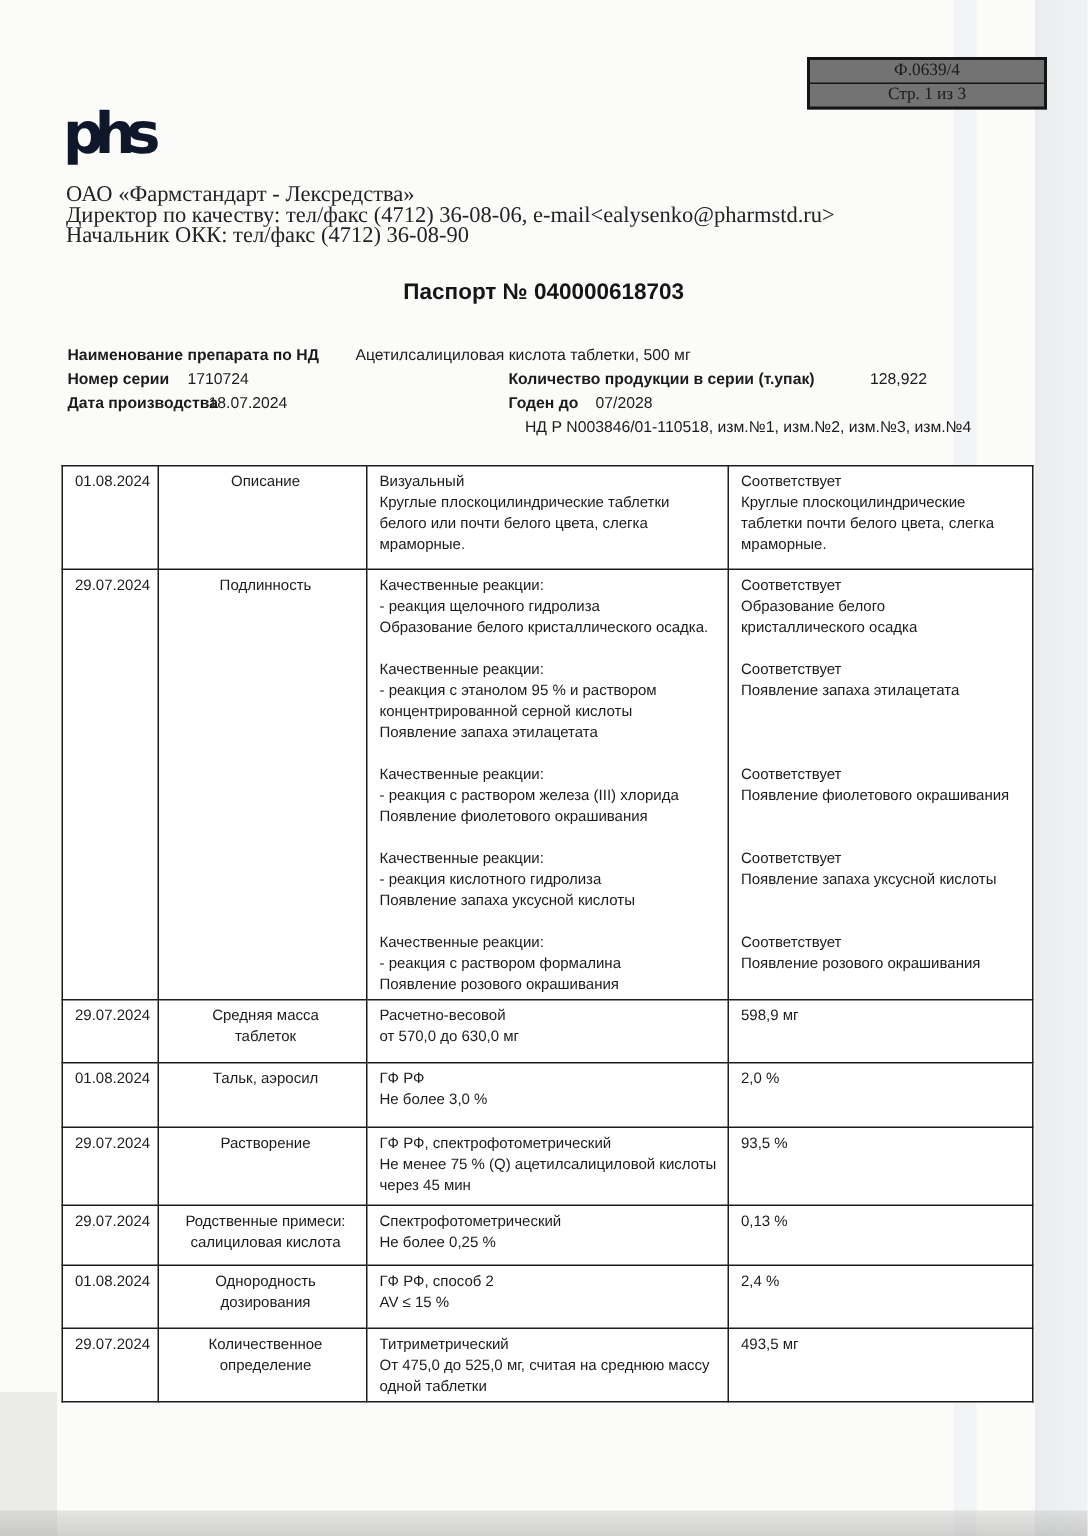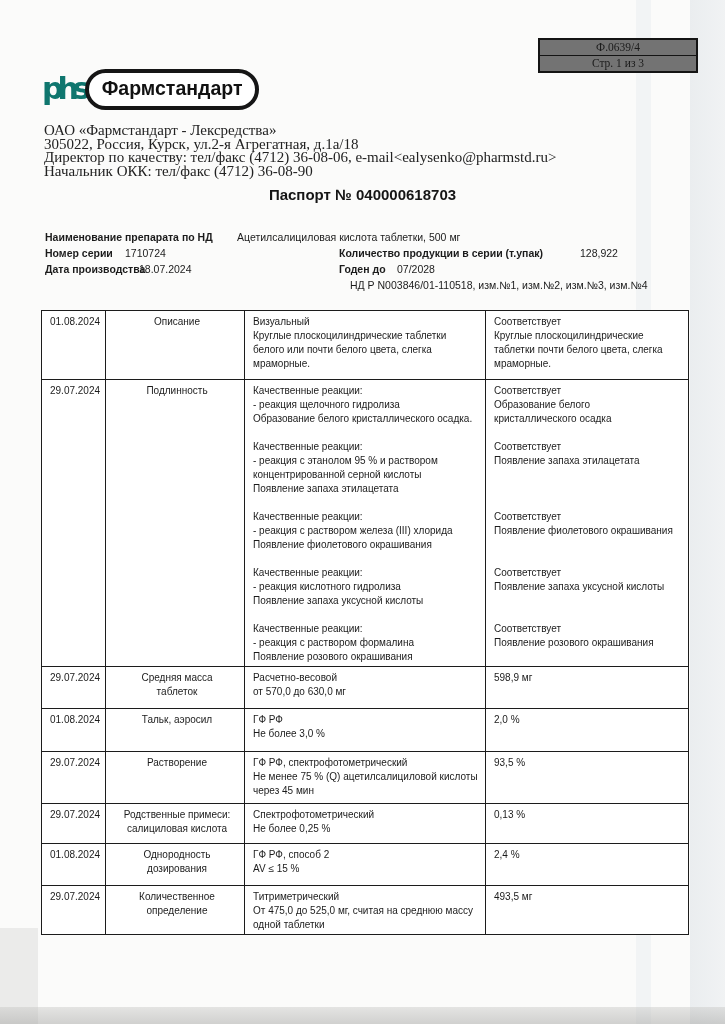--- a/index.html
+++ b/index.html
@@ -16,22 +16,22 @@
   .art-left-bottom{left:0;top:928px;width:38px;height:96px;background:rgba(206,206,204,.35);}
 
   
   .form-box{position:absolute;left:538px;top:38px;width:156px;border:2px solid #141414;
     font-family:"Liberation Serif",serif;font-size:11.5px;text-align:center;background:#737373;}
   .form-box div{padding:1px 0 2px;}
   .form-box div:first-child{border-bottom:1.5px solid #141414;}
 
   
   .logo{position:absolute;left:42px;top:68px;display:flex;align-items:center;}
-  .logo-abbr{font-family:"DejaVu Sans",sans-serif;font-weight:900;font-size:30px;
-    line-height:42px;letter-spacing:-6px;color:#0f766e;padding-right:12px;}
+  .logo-abbr{font-family:"DejaVu Sans",sans-serif;font-weight:900;font-size:38px;
+    line-height:42px;letter-spacing:-6px;color:#0f172a;padding-right:12px;}
   .logo-pill{margin-left:-12px;border:4px solid #161616;border-radius:26px;
     padding:4px 13px 6px;font-weight:700;font-size:19.5px;color:#111;background:#fff;white-space:nowrap;}
 
   
   .company{position:absolute;left:44px;top:124px;font-family:"Liberation Serif",serif;
     font-size:15px;line-height:13.5px;color:#222;}
 
   
   .title{position:absolute;left:0;top:186px;width:100%;text-align:center;
     font-size:15px;font-weight:700;color:#151515;}
@@ -62,26 +62,24 @@
 <div class="artifact art-left-bottom"></div>
 <div class="artifact art-bottom"></div>
 
 <div class="form-box">
   <div>Ф.0639/4</div>
   <div>Стр. 1 из 3</div>
 </div>
 
 <div class="logo">
   <span class="logo-abbr">phs</span>
-  <span class="logo-pill">Фармстандарт</span>
 </div>
 
 <div class="company">
   <div>ОАО «Фармстандарт - Лексредства»</div>
-  <div>305022, Россия, Курск, ул.2-я Агрегатная, д.1а/18</div>
   <div>Директор по качеству: тел/факс (4712) 36-08-06, e-mail&lt;ealysenko@pharmstd.ru&gt;</div>
   <div>Начальник ОКК: тел/факс (4712) 36-08-90</div>
 </div>
 
 <div class="title">Паспорт № 040000618703</div>
 
 <div class="info">
   <div class="info-row">
     <span class="lbl p-4">Наименование препарата по НД</span>
     <span class="p-196">Ацетилсалициловая кислота таблетки, 500 мг</span>

